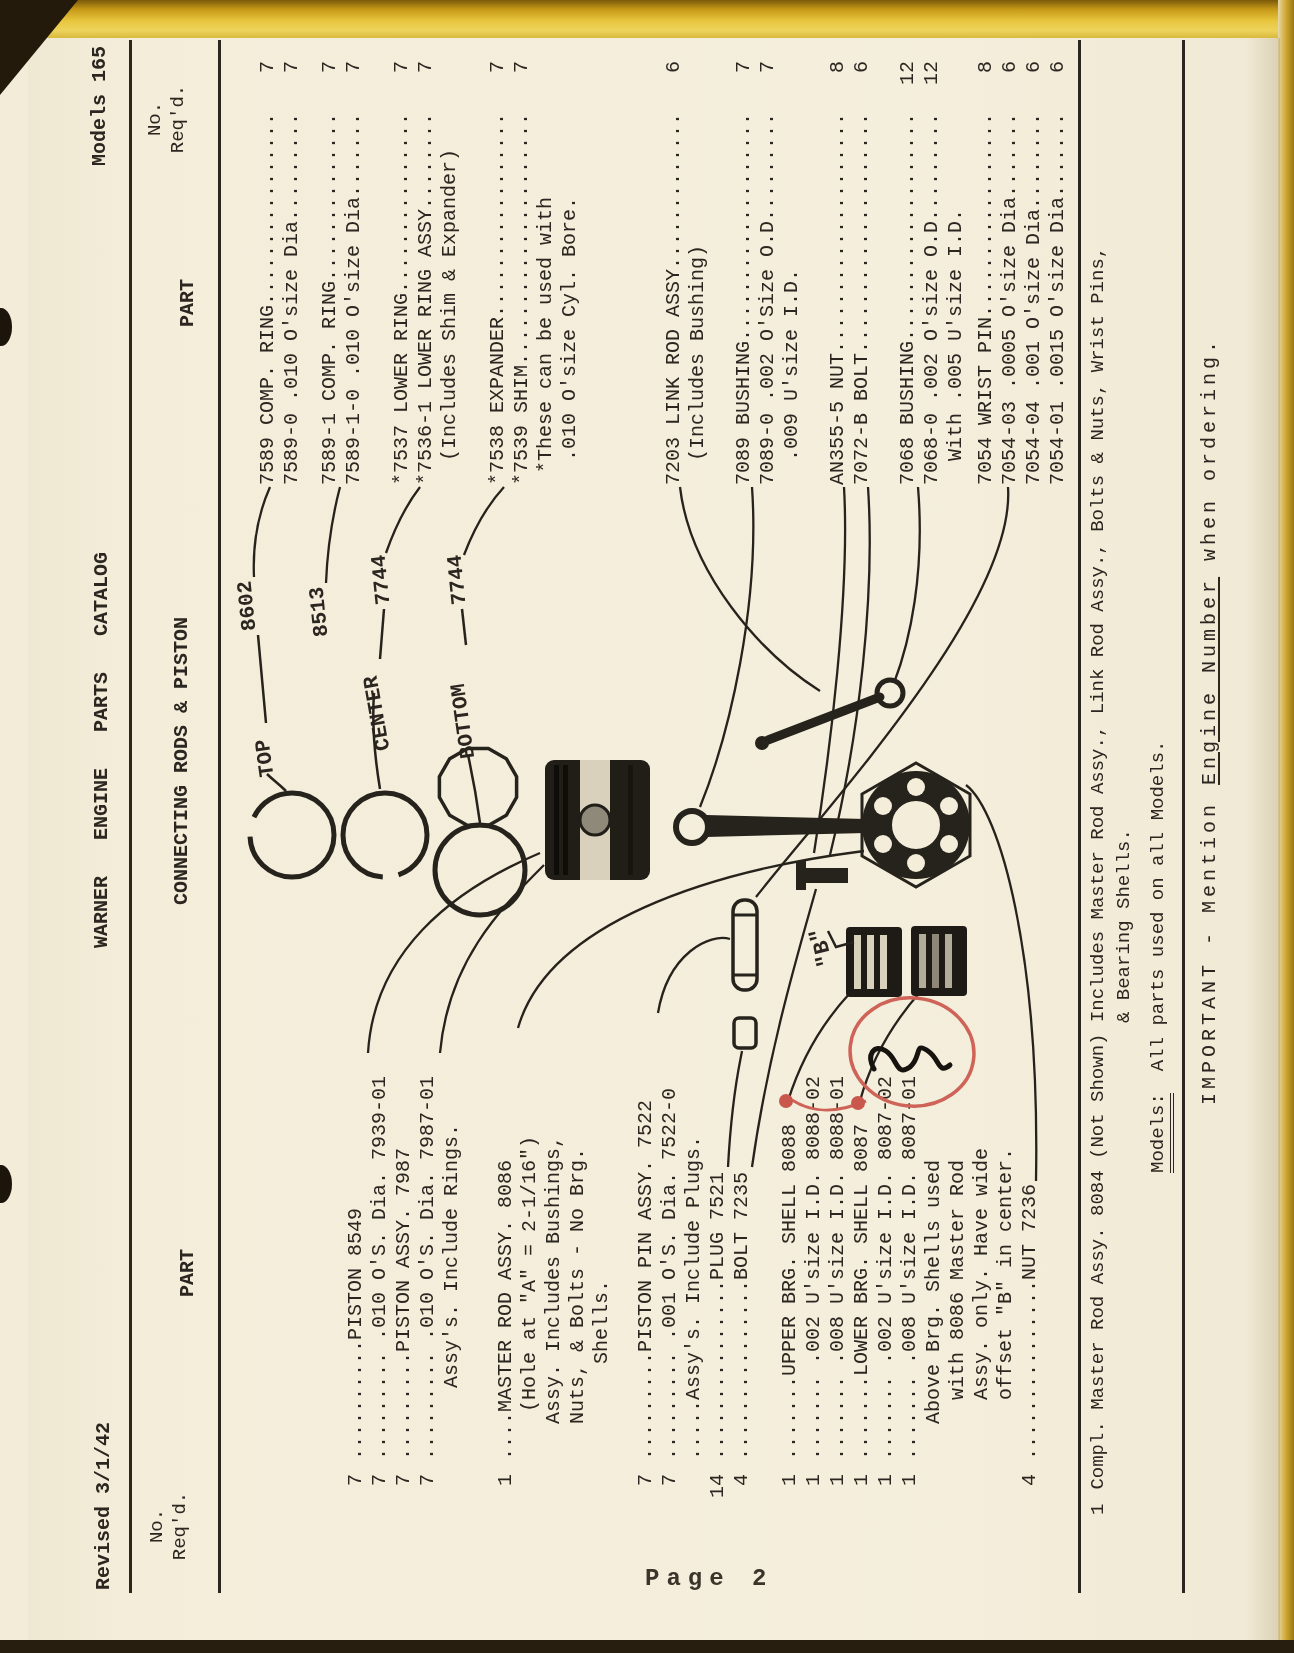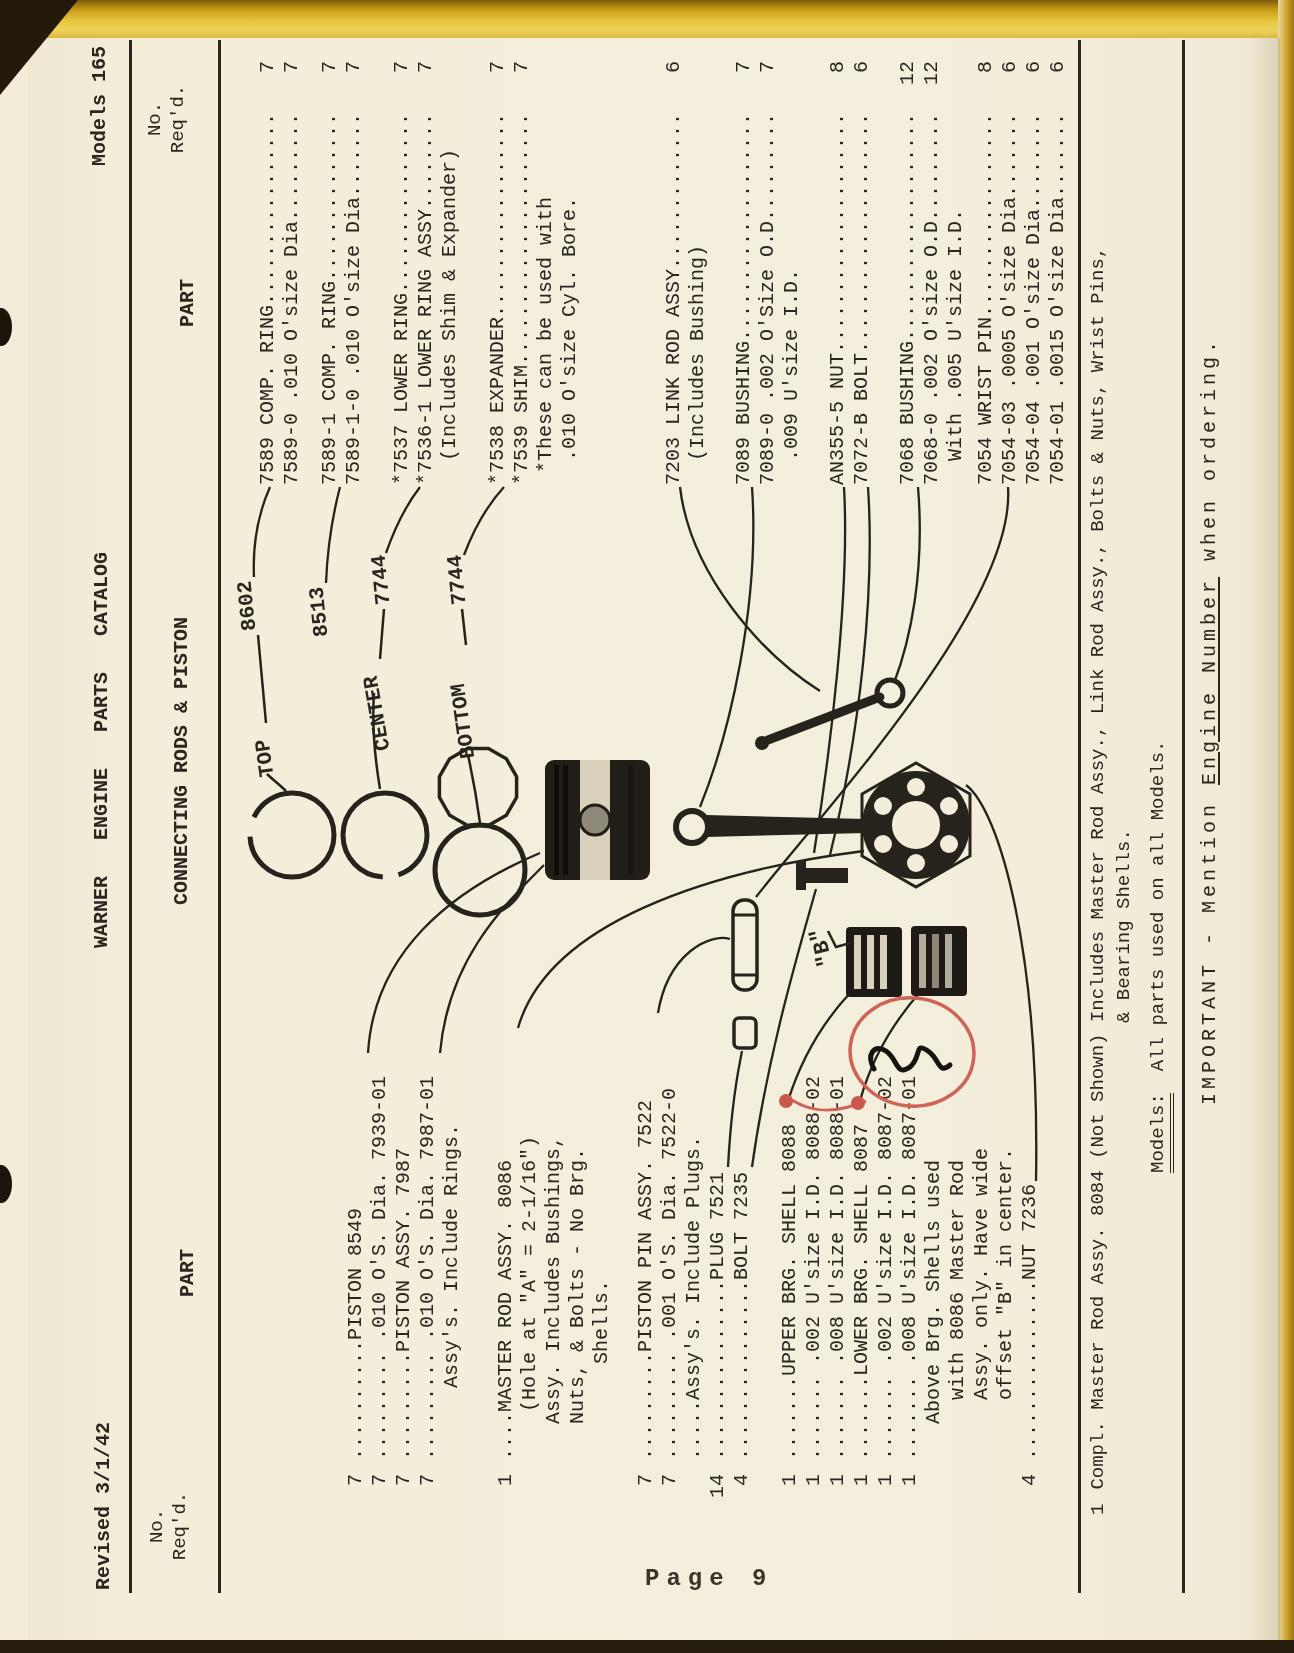--- a/index.html
+++ b/index.html
@@ -231,14 +231,14 @@
     <div class="t imp" style="left:548px;top:1170px;"><span>IMPORTANT - Mention </span><span class="und">Engine Number</span><span> when ordering.</span></div>
   </div>
 
   <div id="edge-top"></div>
   <div id="corner"></div>
   <div id="edge-right"></div>
   <div id="crease"></div>
   <div id="edge-bottom"></div>
   <div class="punch" style="top:308px;"></div>
   <div class="punch" style="top:1165px;"></div>
-  <div id="footer-page">Page 9</div>
+  <div id="footer-page">Page 2</div>
 </div>
 
 </body></html>

